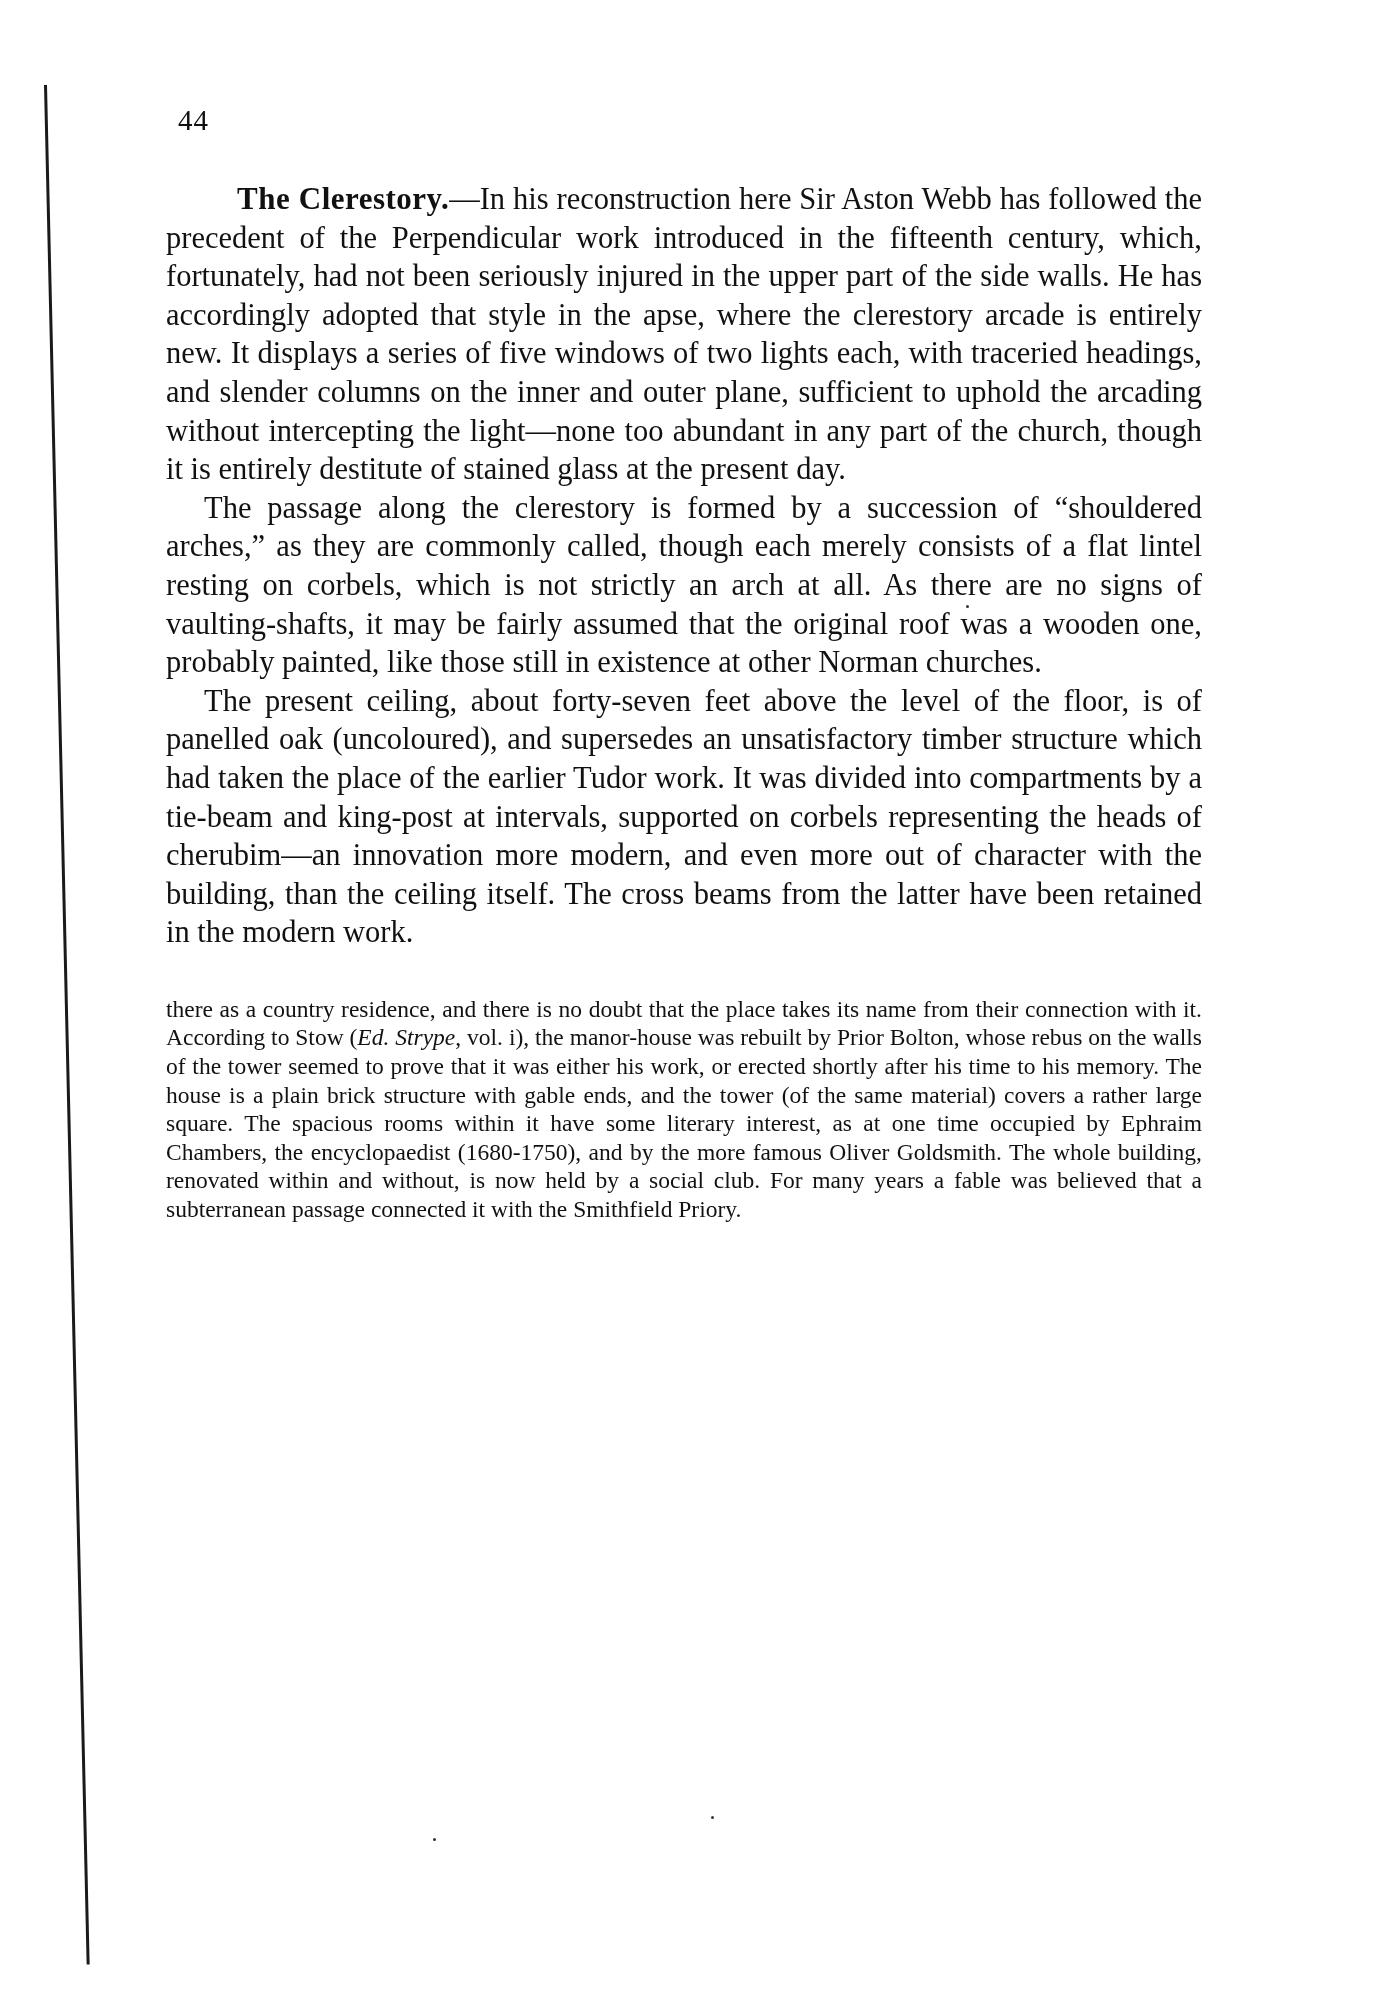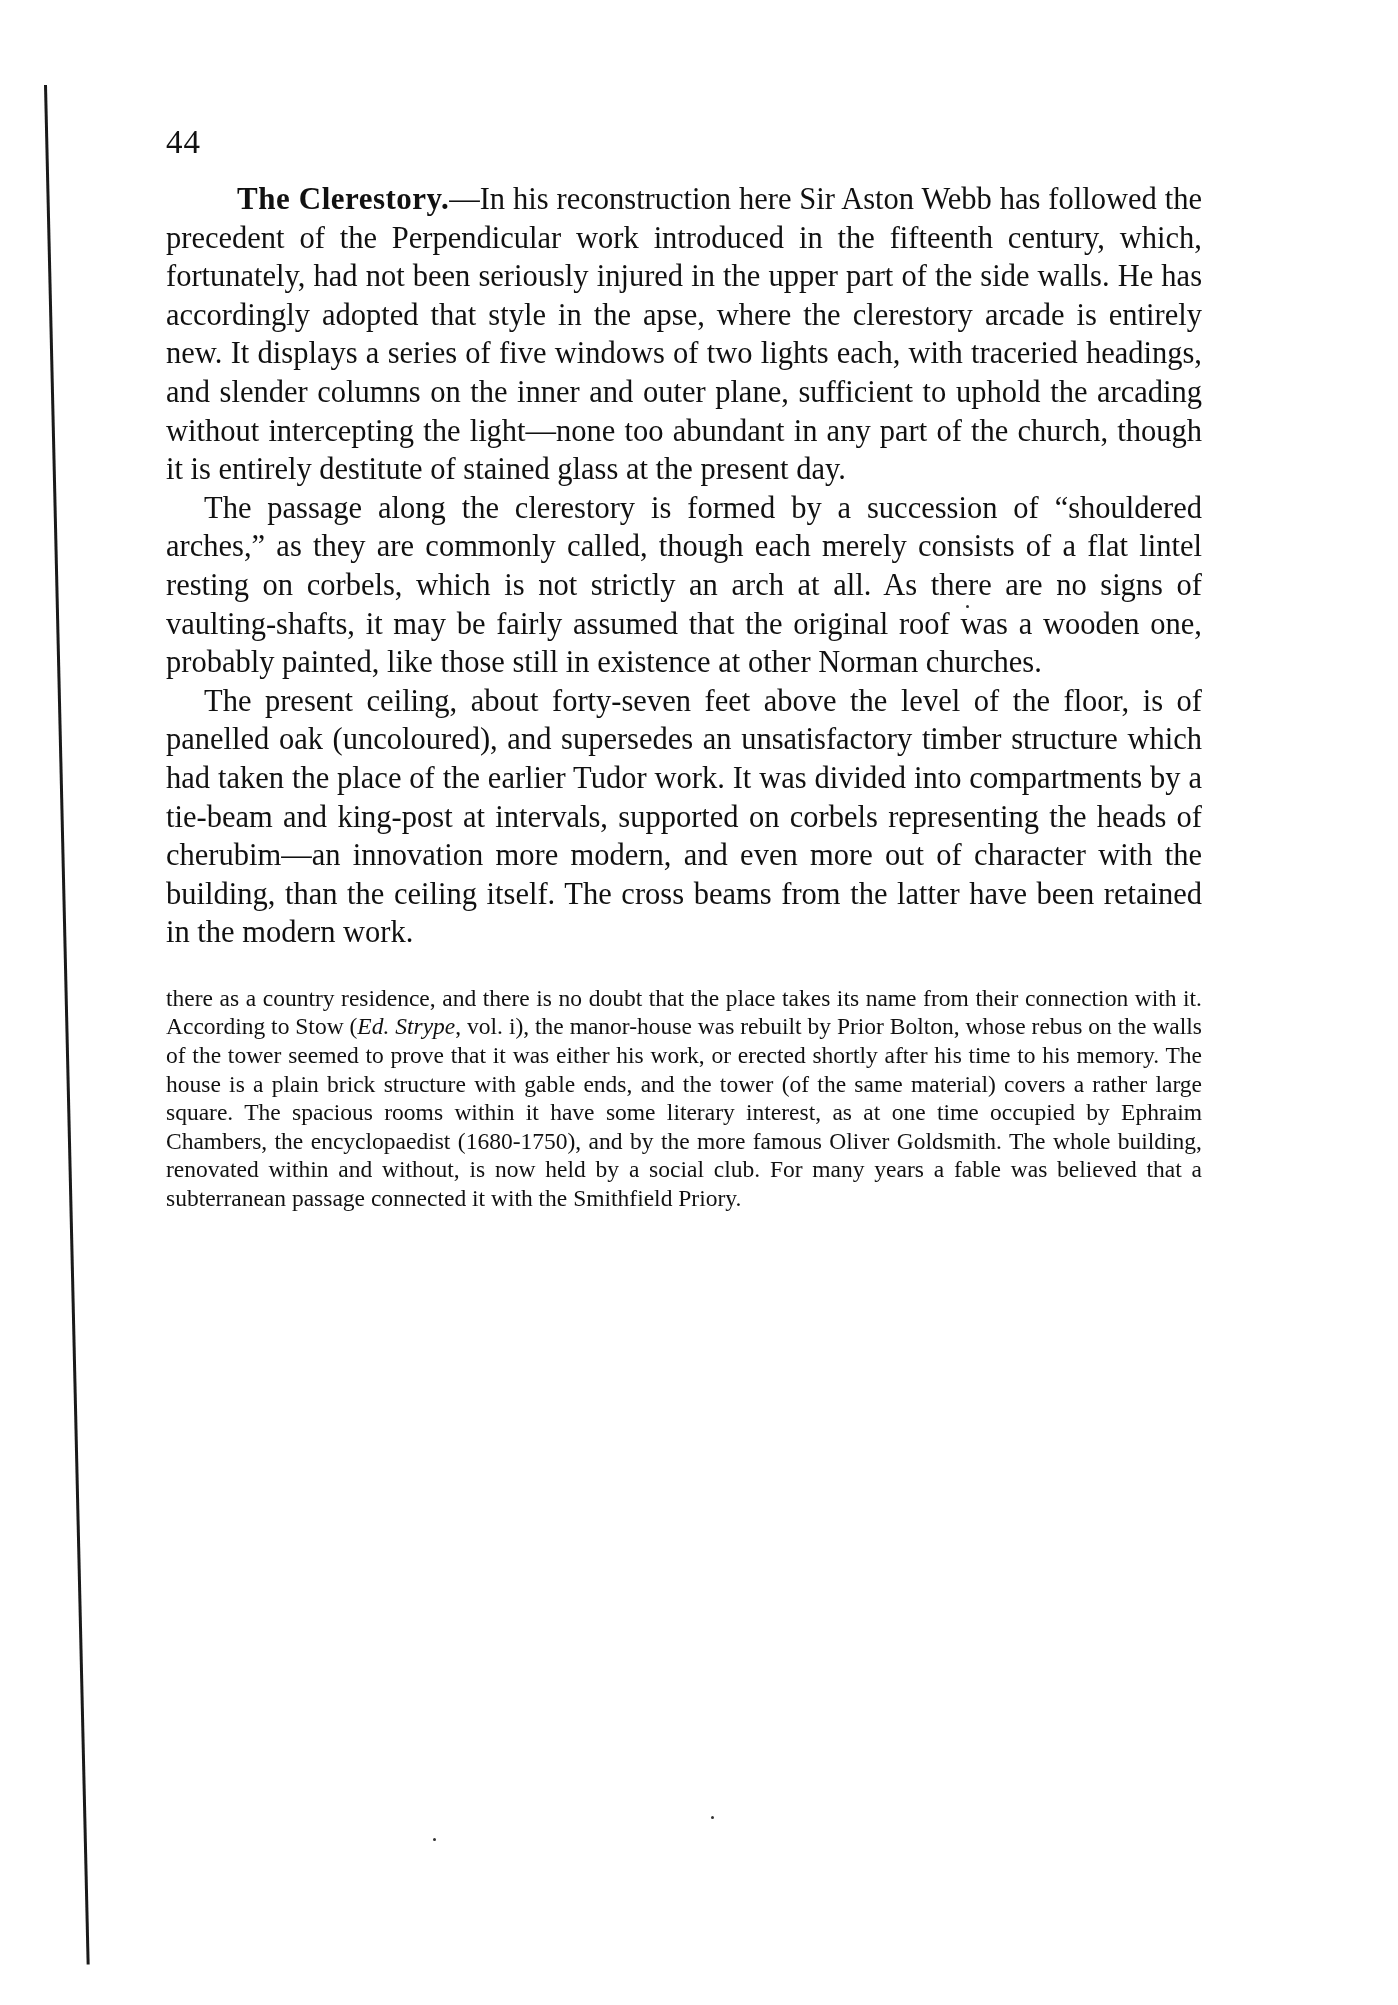--- a/index.html
+++ b/index.html
@@ -31,25 +31,24 @@
     top: 98px;
     width: 1036px;
   }
   .running-head {
     position: relative;
     height: 60px;
     margin-bottom: 22px;
   }
   .page-number {
     position: absolute;
-    left: 0;
+    left: 12px;
     top: 6px;
-    font-size: 33px;
+    font-size: 29px;
     letter-spacing: 1px;
-    margin-top: 20px;
   }
   .running-title {
     position: absolute;
     left: 178px;
     top: 6px;
     font-size: 33px;
     letter-spacing: 3px;
   }
   .body-text p {
     margin: 0;
@@ -62,21 +61,21 @@
     text-indent: 38px;
   }
   .section-heading {
     font-family: Liberation Serif, serif;
     font-weight: bold;
     font-size: 31px;
     letter-spacing: 0.5px;
     margin-left: 33px;
   }
   .footnote {
-    margin-top: 32px;
+    margin-top: 43px;
   }
   .footnote p {
     margin: 0;
     font-size: 23.5px;
     line-height: 28.6px;
     text-align: justify;
   }
   .footnote em {
     font-style: italic;
   }

